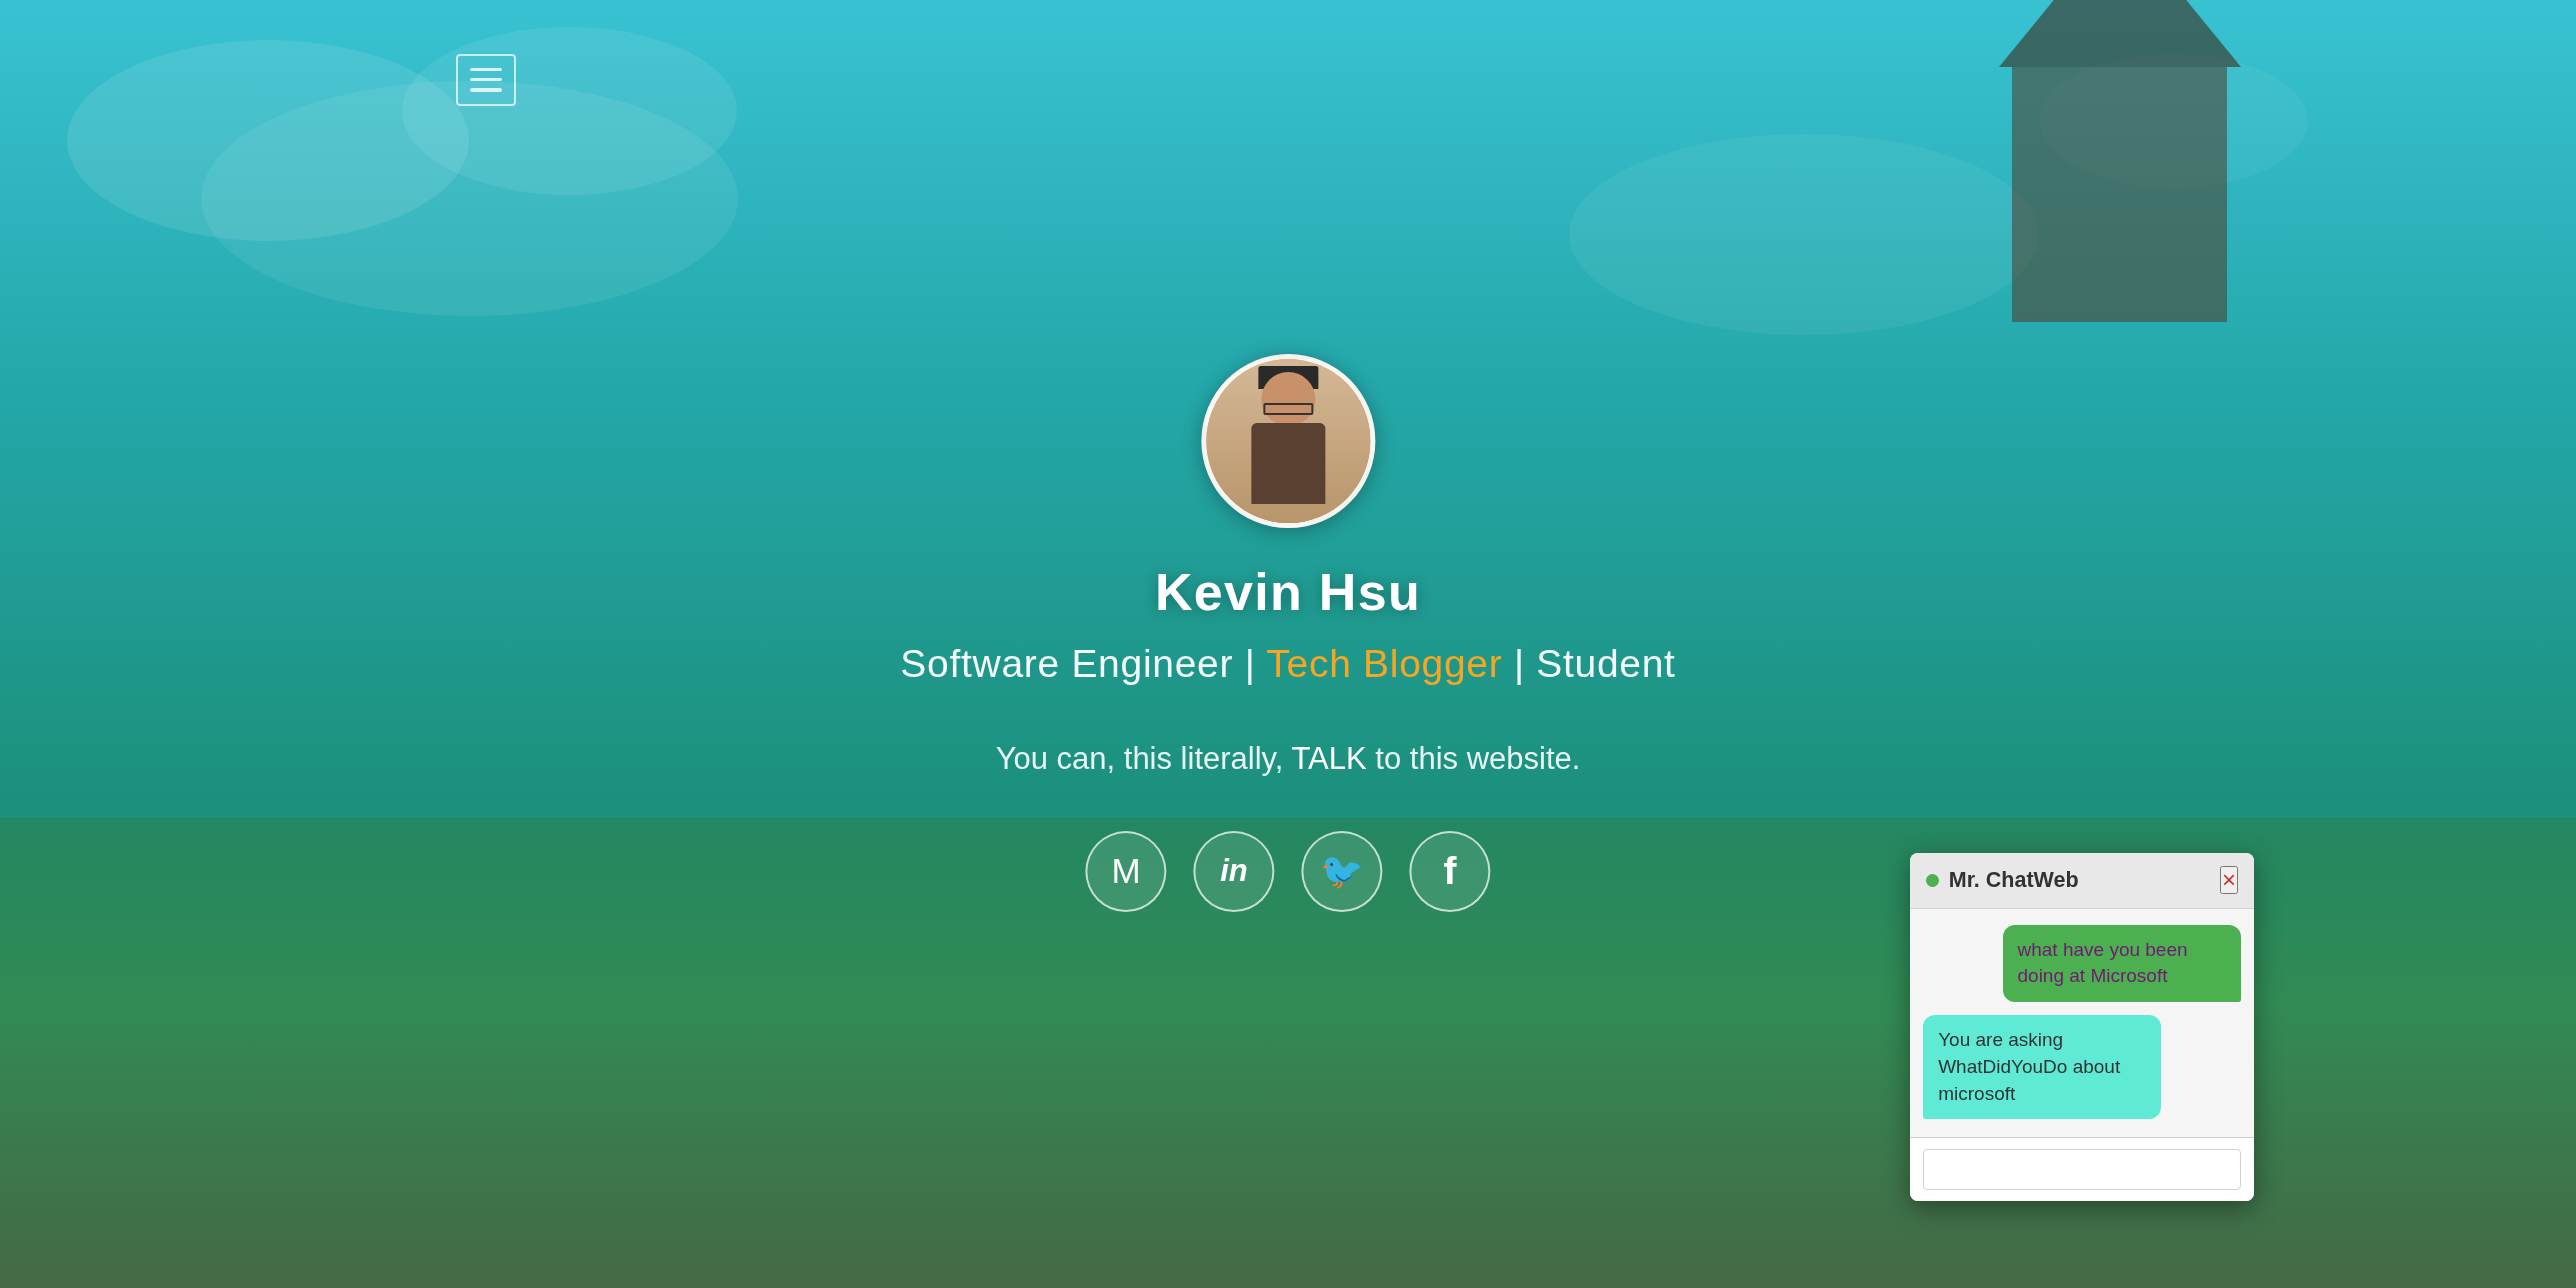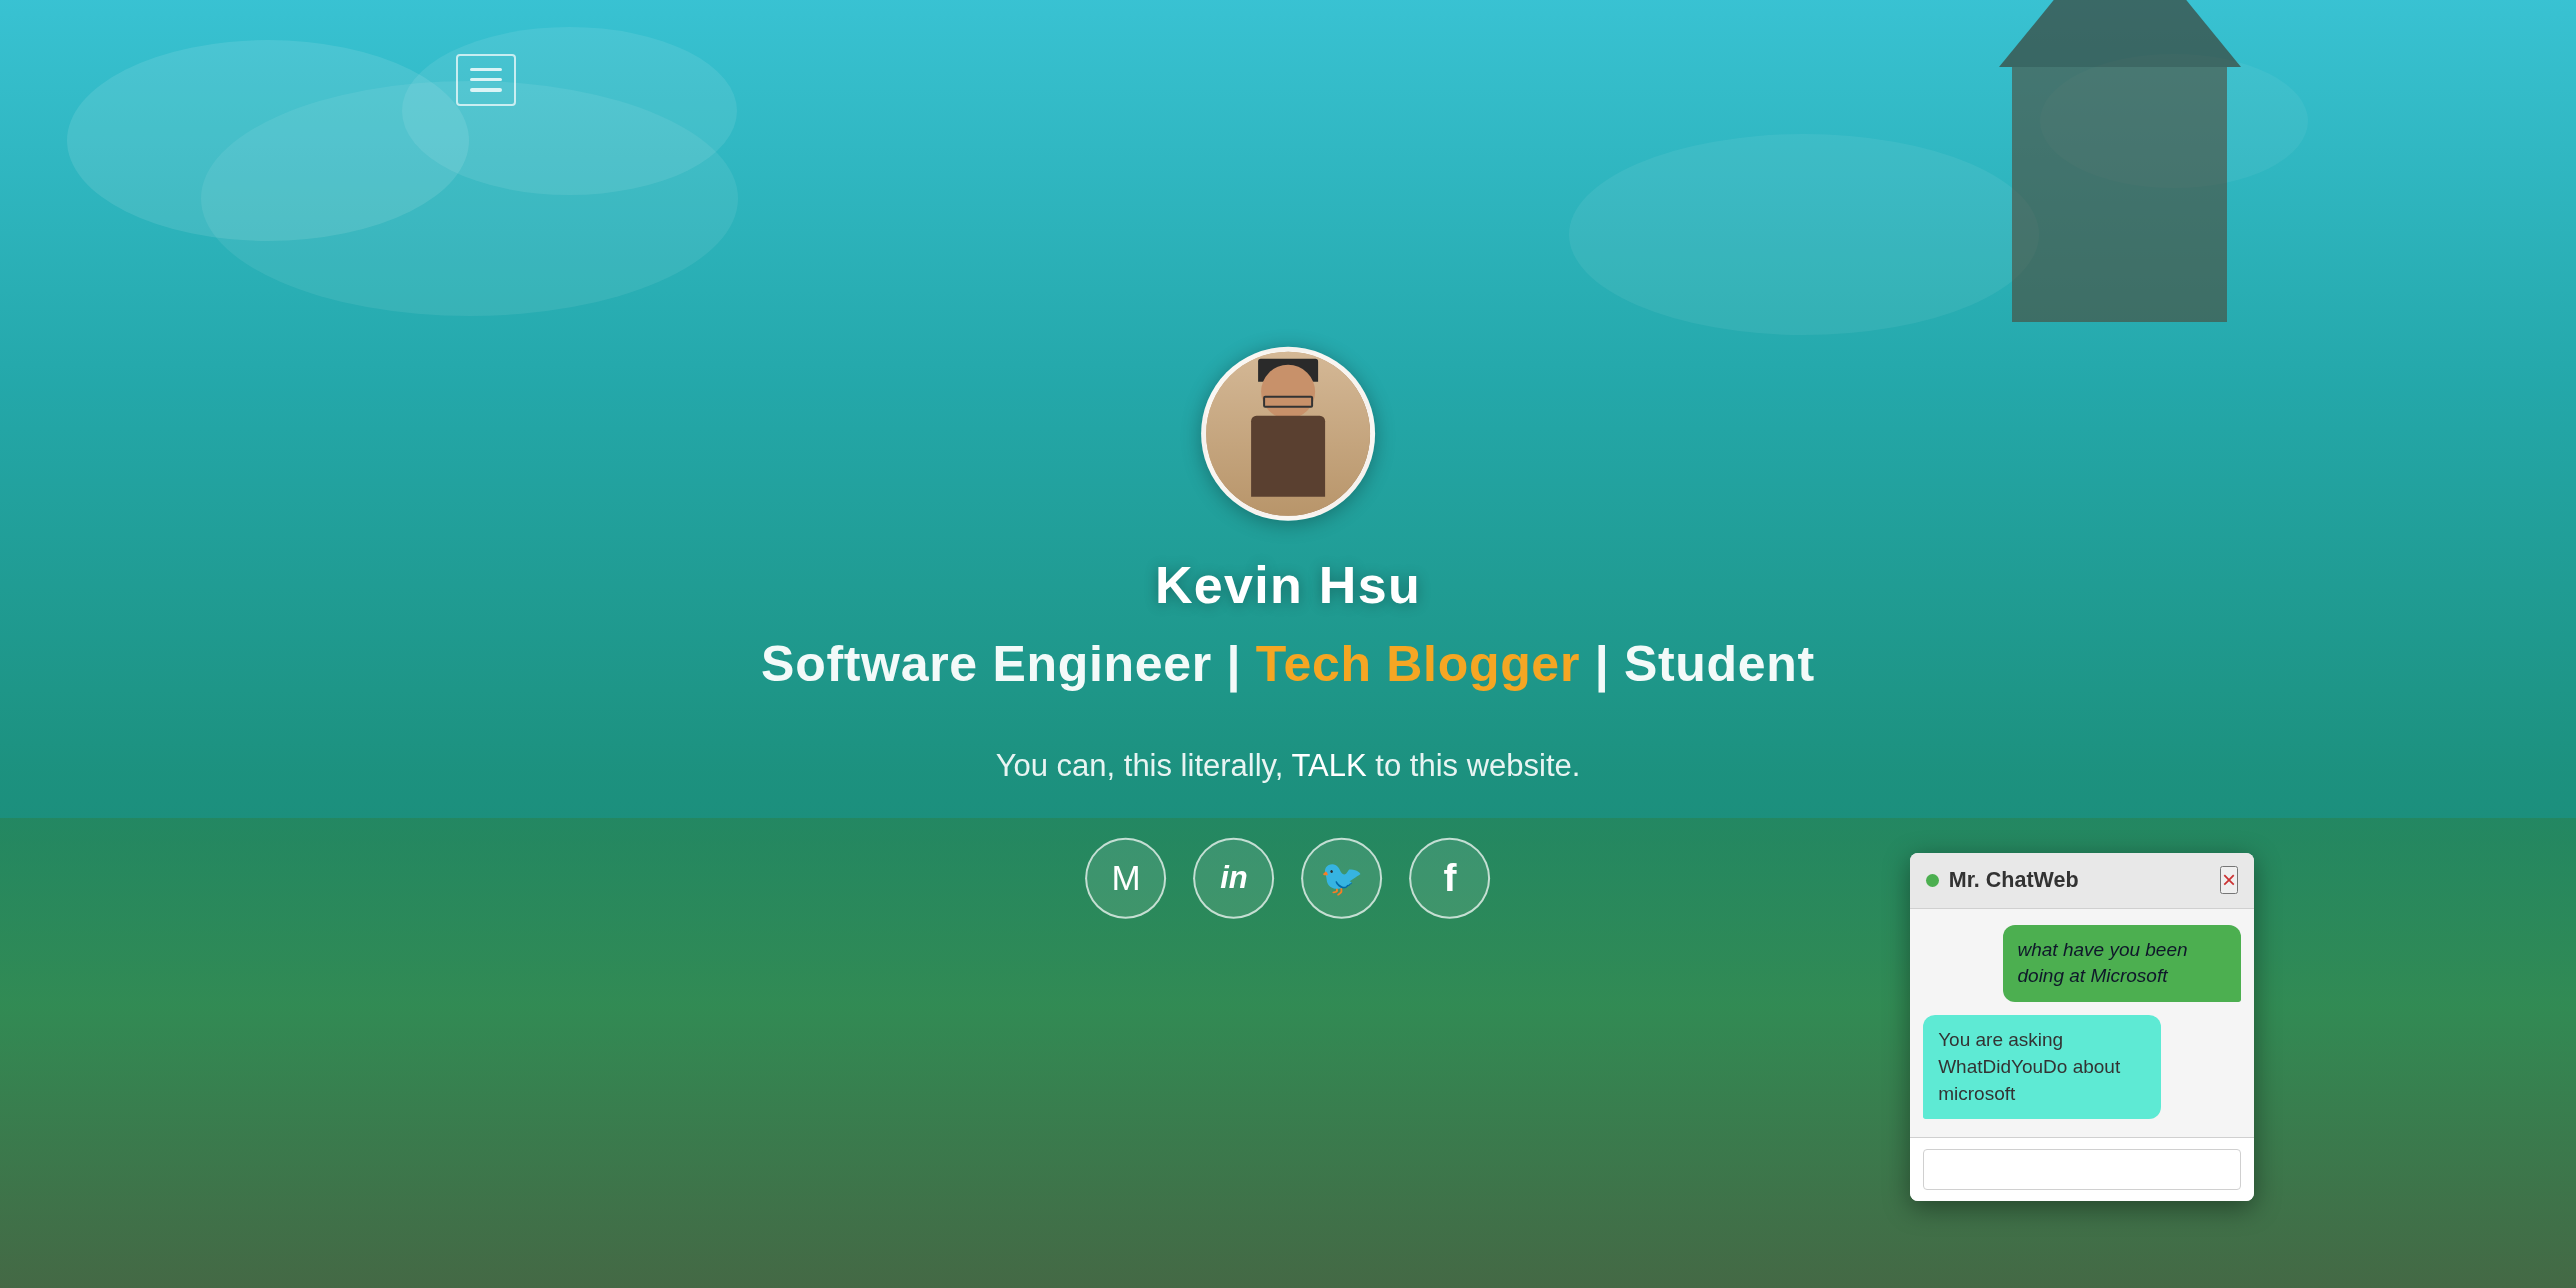--- a/index.html
+++ b/index.html
@@ -169,22 +169,22 @@
     .hero-name {
       font-size: 52px;
       font-weight: 600;
       color: #ffffff;
       letter-spacing: 1.3px;
       margin-bottom: 20px;
       text-shadow: 0 1.3px 13.4px rgba(0,0,0,0.3);
     }
 
     .hero-subtitle {
-      font-size: 50px;
-      font-weight: 700;
+      font-size: 39px;
+      font-weight: 400;
       color: rgba(255,255,255,0.95);
       margin-bottom: 48px;
       letter-spacing: 0.7px;
     }
 
     .hero-subtitle .highlight-yellow {
       color: #f5a623;
     }
 
     .hero-description {
@@ -283,23 +283,22 @@
       max-width: 75%;
       padding: 12px 14.8px;
       border-radius: 12px;
       font-size: 19px;
       line-height: 1.4;
     }
 
     .message-bubble.sent {
       align-self: flex-end;
       background: #4CAF50;
-      color: #0f172a;
+      color: #701a75;
       border-bottom-right-radius: 2.7px;
-      font-style: italic;
     }
 
     .message-bubble.received {
       align-self: flex-start;
       background: #5eead4;
       color: #333;
       border-bottom-left-radius: 2.7px;
     }
 
     .chat-input-area {

